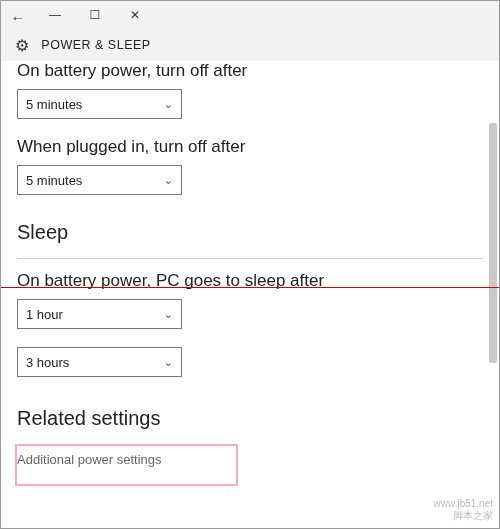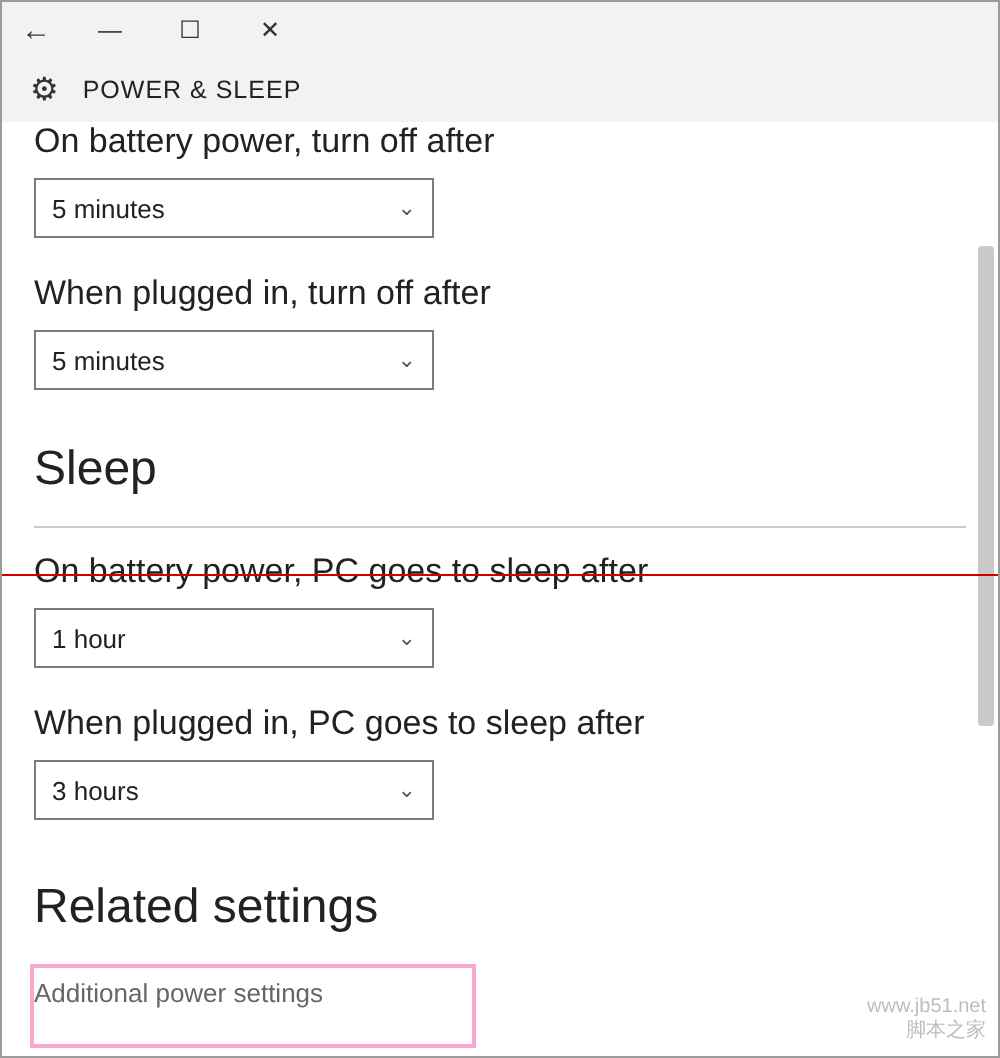--- a/index.html
+++ b/index.html
@@ -8,23 +8,23 @@
   .titlebar { height: 28px; display: flex; align-items: center; background: #f2f2f2; }
   .back-btn { width: 34px; height: 28px; display: flex; align-items: center; justify-content: center; font-size: 15px; color: #333; }
   .title { font-size: 12px; color: #222; margin-left: 8px; flex: 1; }
   .win-controls { display: flex; }
   .win-btn { width: 40px; height: 28px; display: flex; align-items: center; justify-content: center; font-size: 12px; color: #333; }
   .subheader { height: 32px; display: flex; align-items: center; gap: 12px; padding-left: 14px; background: #f2f2f2; }
   .gear { font-size: 16px; color: #333; }
   .page-title { font-size: 12.5px; letter-spacing: 0.5px; font-weight: 400; color: #222; }
   .content-area { flex: 1; background: #fff; position: relative; padding: 0 16px 0 16px; overflow: hidden; }
   .section-hdr-clip { font-size: 20px; color: #222; margin-top: -8px; margin-bottom: 14px; font-weight: 400; }
-  .section-hdr { font-size: 24px; color: #222; margin-top: 28px; margin-bottom: 14px; font-weight: 400; }
+  .section-hdr { font-size: 20px; color: #222; margin-top: 28px; margin-bottom: 14px; font-weight: 400; }
   .field-label { font-size: 17px; color: #222; margin-bottom: 8px; }
-  .dropdown { width: 200px; height: 30px; border: 1.5px solid #7a7a7a; background: #fff; display: flex; align-items: center; padding: 0 8px; font-size: 13px; color: #222; margin-bottom: 18px; position: relative; }
+  .dropdown { width: 165px; height: 30px; border: 1.5px solid #7a7a7a; background: #fff; display: flex; align-items: center; padding: 0 8px; font-size: 13px; color: #222; margin-bottom: 18px; position: relative; }
   .chev { position: absolute; right: 8px; top: 50%; transform: translateY(-50%); font-size: 11px; color: #555; }
   .divider { height: 1px; background: #ccc; margin-top: 4px; margin-bottom: 0; }
   .red-line { position: absolute; left: 0; right: 0; height: 1px; background: #d40000; }
   .scrollbar { position: absolute; right: 2px; top: 62px; width: 8px; height: 240px; background: #c9c9c9; border-radius: 2px; }
   .link { font-size: 13px; color: #666; }
   .highlight-box { border: 2px solid #f9a8d4; display: inline-block; padding: 4px 74px 16px 0; margin-left: -2px; }
   .watermark { position: absolute; right: 6px; bottom: 6px; text-align: right; font-size: 10px; color: #bdbdbd; line-height: 1.2; }
 </style>
 </head>
 <body>
@@ -74,21 +74,20 @@
     <div class="divider"></div>
 
     <div class="red-line" style="top:226px;"></div>
 
     <div class="field-label" style="margin-top:12px;">On battery power, PC goes to sleep after</div>
     <div class="dropdown">
       <span>1 hour</span>
       <span class="chev">⌄</span>
     </div>
 
-    <div class="field-label">When plugged in, PC goes to sleep after</div>
     <div class="dropdown">
       <span>3 hours</span>
       <span class="chev">⌄</span>
     </div>
 
     <div class="section-hdr" style="margin-top:30px;">Related settings</div>
 
     <div class="highlight-box">
       <span class="link">Additional power settings</span>
     </div>

